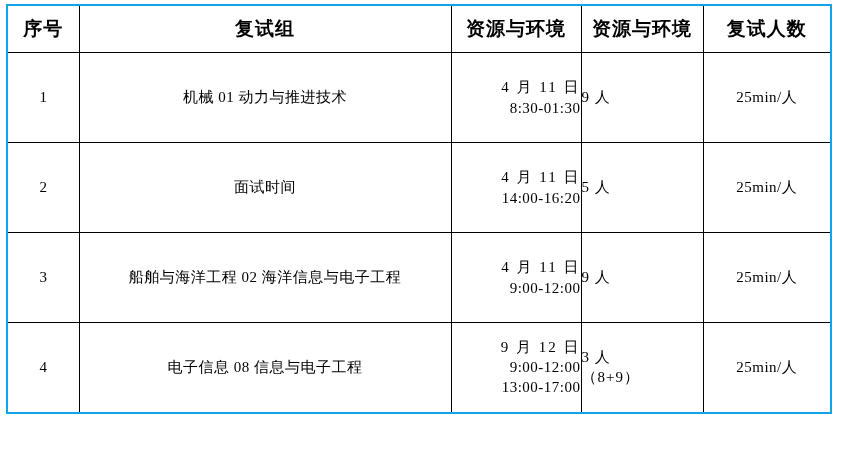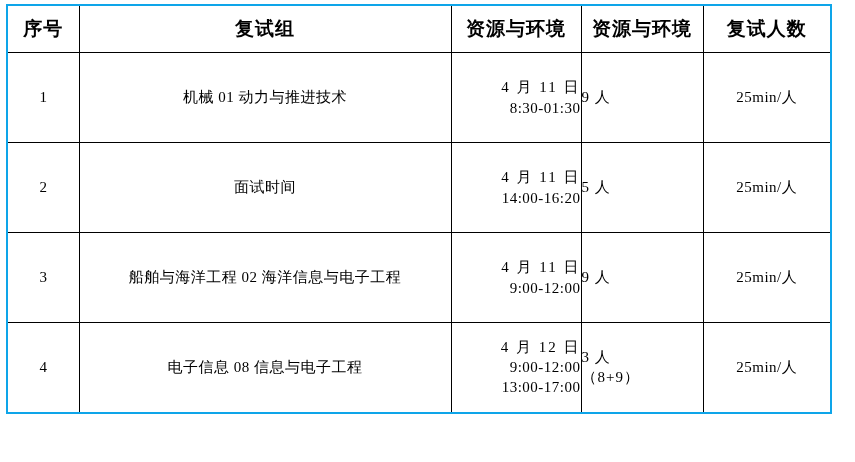--- a/index.html
+++ b/index.html
@@ -139,21 +139,21 @@
         </td>
         <td class="cell-count">
           <span class="c-line">9 人</span>
         </td>
         <td class="cell-time">25min/人</td>
       </tr>
       <tr>
         <td class="cell-index">4</td>
         <td class="cell-group">电子信息 08 信息与电子工程</td>
         <td class="cell-date">
-          <span class="d-line d-line1">4 月 12 日</span>
+          <span class="d-line d-line1">9 月 12 日</span>
           <span class="d-line">9:00-12:00</span>
           <span class="d-line">13:00-17:00</span>
         </td>
         <td class="cell-count">
           <span class="c-line">3 人</span>
           <span class="c-line">（8+9）</span>
         </td>
         <td class="cell-time">25min/人</td>
       </tr>
     </tbody>

